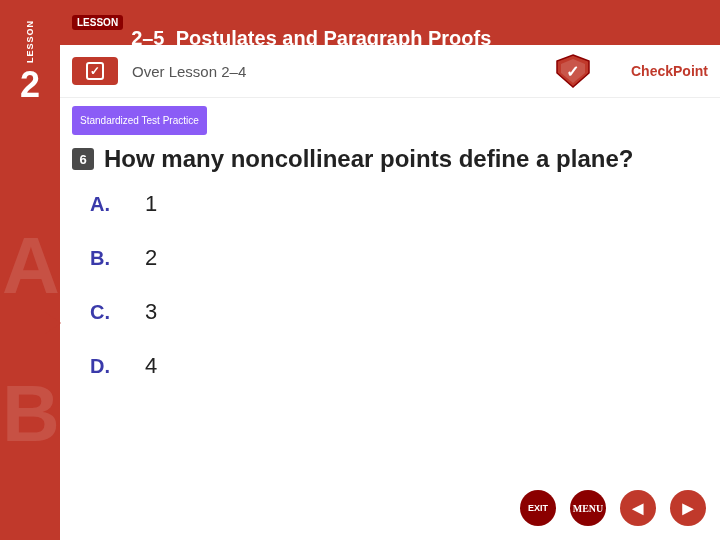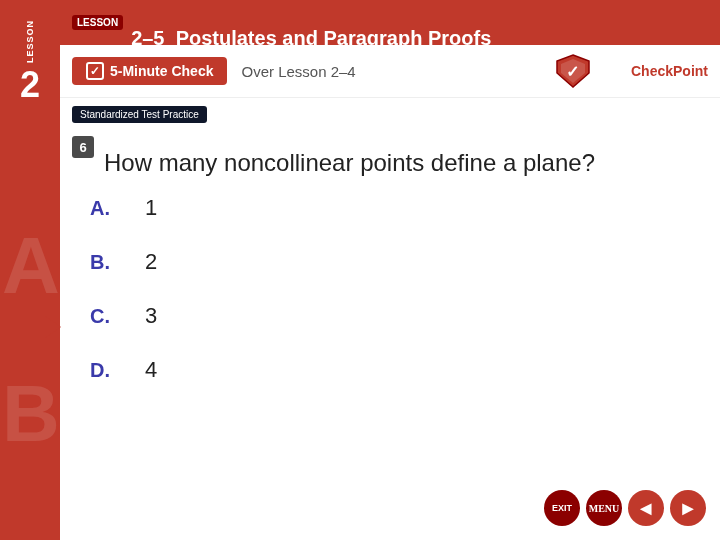--- a/index.html
+++ b/index.html
@@ -115,24 +115,24 @@
 
     .checkpoint-text {
       font-size: 14px;
       font-weight: bold;
       color: #c0392b;
       margin-left: 36px;
     }
 
     
     .std-test-tag {
-      background: #0f172a;
+      background: #8b5cf6;
       color: #fff;
       font-size: 10px;
-      padding: 3px 8px;
+      padding: 9px 8px;
       border-radius: 3px;
       display: inline-block;
       margin: 8px 12px 4px 12px;
     }
 
     
     .question-section {
       padding: 6px 12px 0 12px;
     }
 
@@ -153,22 +153,21 @@
       display: flex;
       align-items: center;
       justify-content: center;
       flex-shrink: 0;
       margin-top: 3px;
     }
 
     .question-text {
       font-size: 24px;
       color: #222;
-      font-weight: normal;
-      margin-top: 16px;
+      font-weight: bold;
     }
 
     
     .answers {
       padding: 18px 30px;
       display: flex;
       flex-direction: column;
       gap: 28px;
     }
 
@@ -221,21 +220,21 @@
       border-bottom: 11px solid transparent;
       border-left: 16px solid #c0392b;
     }
 
     
     .bottom-nav {
       position: absolute;
       bottom: 14px;
       right: 14px;
       display: flex;
-      gap: 6px;
+      gap: 14px;
       align-items: center;
     }
 
     .nav-btn {
       border-radius: 50%;
       width: 36px;
       height: 36px;
       display: flex;
       align-items: center;
       justify-content: center;
@@ -323,21 +322,20 @@
     </span>
     <span class="header-title">
       <strong>2–5</strong>&nbsp;
       <span>Postulates and Paragraph Proofs</span>
     </span>
   </div>
 
   <div class="five-min-bar">
     <div class="five-min-badge">
       <div class="check-icon">✓</div>
-      <span>5-Minute Check</span>
     </div>
     <span class="over-lesson-text">Over Lesson 2–4</span>
     <div class="checkpoint-logo">
 
       <svg class="checkpoint-shield" viewBox="0 0 36 36">
         <polygon points="18,2 34,8 34,20 18,34 2,20 2,8" fill="#c0392b" stroke="#8b0000" stroke-width="1.5"></polygon>
         <polygon points="18,6 30,11 30,20 18,30 6,20 6,11" fill="#fff" opacity="0.15"></polygon>
         <text x="18" y="24" text-anchor="middle" fill="#fff" font-size="16" font-weight="bold">✓</text>
       </svg>
       <span class="checkpoint-text">CheckPoint</span>

